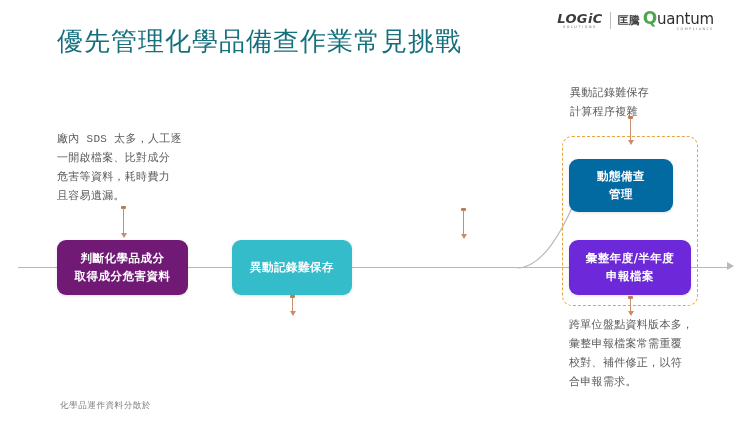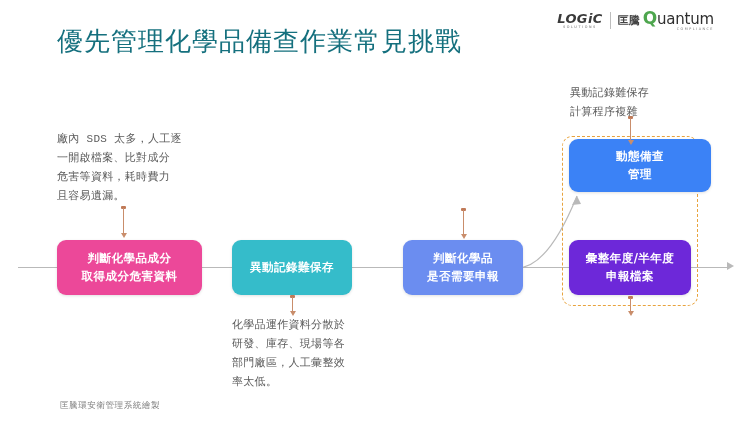--- a/index.html
+++ b/index.html
@@ -60,24 +60,24 @@
     border-radius:9px;
     display:flex; align-items:center; justify-content:center;
     text-align:center;
     color:#ffffff;
     font-size:11.5px;
     font-weight:bold;
     line-height:1.55;
     letter-spacing:.5px;
     box-shadow:0 1px 3px rgba(0,0,0,.12);
   }
-  #box1{left:57px;  top:240px; width:145px; height:55px; background:#ec4899;}
+  #box1{left:57px;  top:240px; width:131px; height:55px; background:#701a75;}
   #box2{left:232px; top:240px; width:120px; height:55px; background:#35bcca;}
   #box3{left:403px; top:240px; width:120px; height:55px; background:#6b8df0;}
-  #box4{left:569px; top:139px; width:142px; height:53px; background:#3b82f6;}
+  #box4{left:569px; top:159px; width:104px; height:53px; background:#0369a1;}
   #box5{left:569px; top:240px; width:122px; height:55px; background:#6d28d9;}
 
   
   .dashed-zone{
     position:absolute; left:562px; top:136px; width:136px; height:170px;
     border:1.5px dashed #e8a33d;
     border-radius:10px;
     box-sizing:border-box;
   }
 
@@ -164,22 +164,20 @@
   <div class="dashed-zone"></div>
 
   <svg class="curve" viewBox="0 0 80 95" xmlns="http://www.w3.org/2000/svg">
     <path d="M2,88 C20,88 40,70 62,16" fill="none" stroke="#b9b9b9" stroke-width="1.2"></path>
     <path d="M62,16 L57,25 L66,24 Z" fill="#b9b9b9"></path>
   </svg>
 
   <div class="pbox" id="box1" style="white-space: pre-line;">判斷化學品成分
 取得成分危害資料</div>
   <div class="pbox" id="box2" style="white-space: pre-line;">異動記錄難保存</div>
-  <div class="pbox" id="box3" style="white-space: pre-line;">判斷化學品
-是否需要申報</div>
   <div class="pbox" id="box4" style="white-space: pre-line;">動態備查
 管理</div>
   <div class="pbox" id="box5" style="white-space: pre-line;">彙整年度/半年度
 申報檔案</div>
 
   <div class="stem-cap" id="stem1c"></div>
   <div class="stem" id="stem1"></div>
   <div class="stem-head down" id="stem1h"></div>
 
   <div class="stem-cap" id="stem2c"></div>
@@ -195,22 +193,22 @@
   <div class="stem-head down" id="stem4h"></div>
 
   <div class="stem-cap" id="stem5c"></div>
   <div class="stem" id="stem5"></div>
   <div class="stem-head down" id="stem5h"></div>
 
   <div class="note" id="note1">廠內 SDS 太多，人工逐
 一開啟檔案、比對成分
 危害等資料，耗時費力
 且容易遺漏。</div>
-  <div class="note" id="note2">化學品運作資料分散於
-研發、庫存、現場等各
-部門廠區，人工彙整效
-率太低。</div>
   <div class="note" id="note4">異動記錄難保存
 計算程序複雜</div>
-
-  <div class="footer">匡騰環安衛管理系統繪製</div>
+  <div class="note" id="note5">跨單位盤點資料版本多，
+彙整申報檔案常需重覆
+校對、補件修正，以符
+合申報需求。</div>
+
+  <div class="footer">化學品運作資料分散於</div>
 
 </div>
 
 </body></html>

